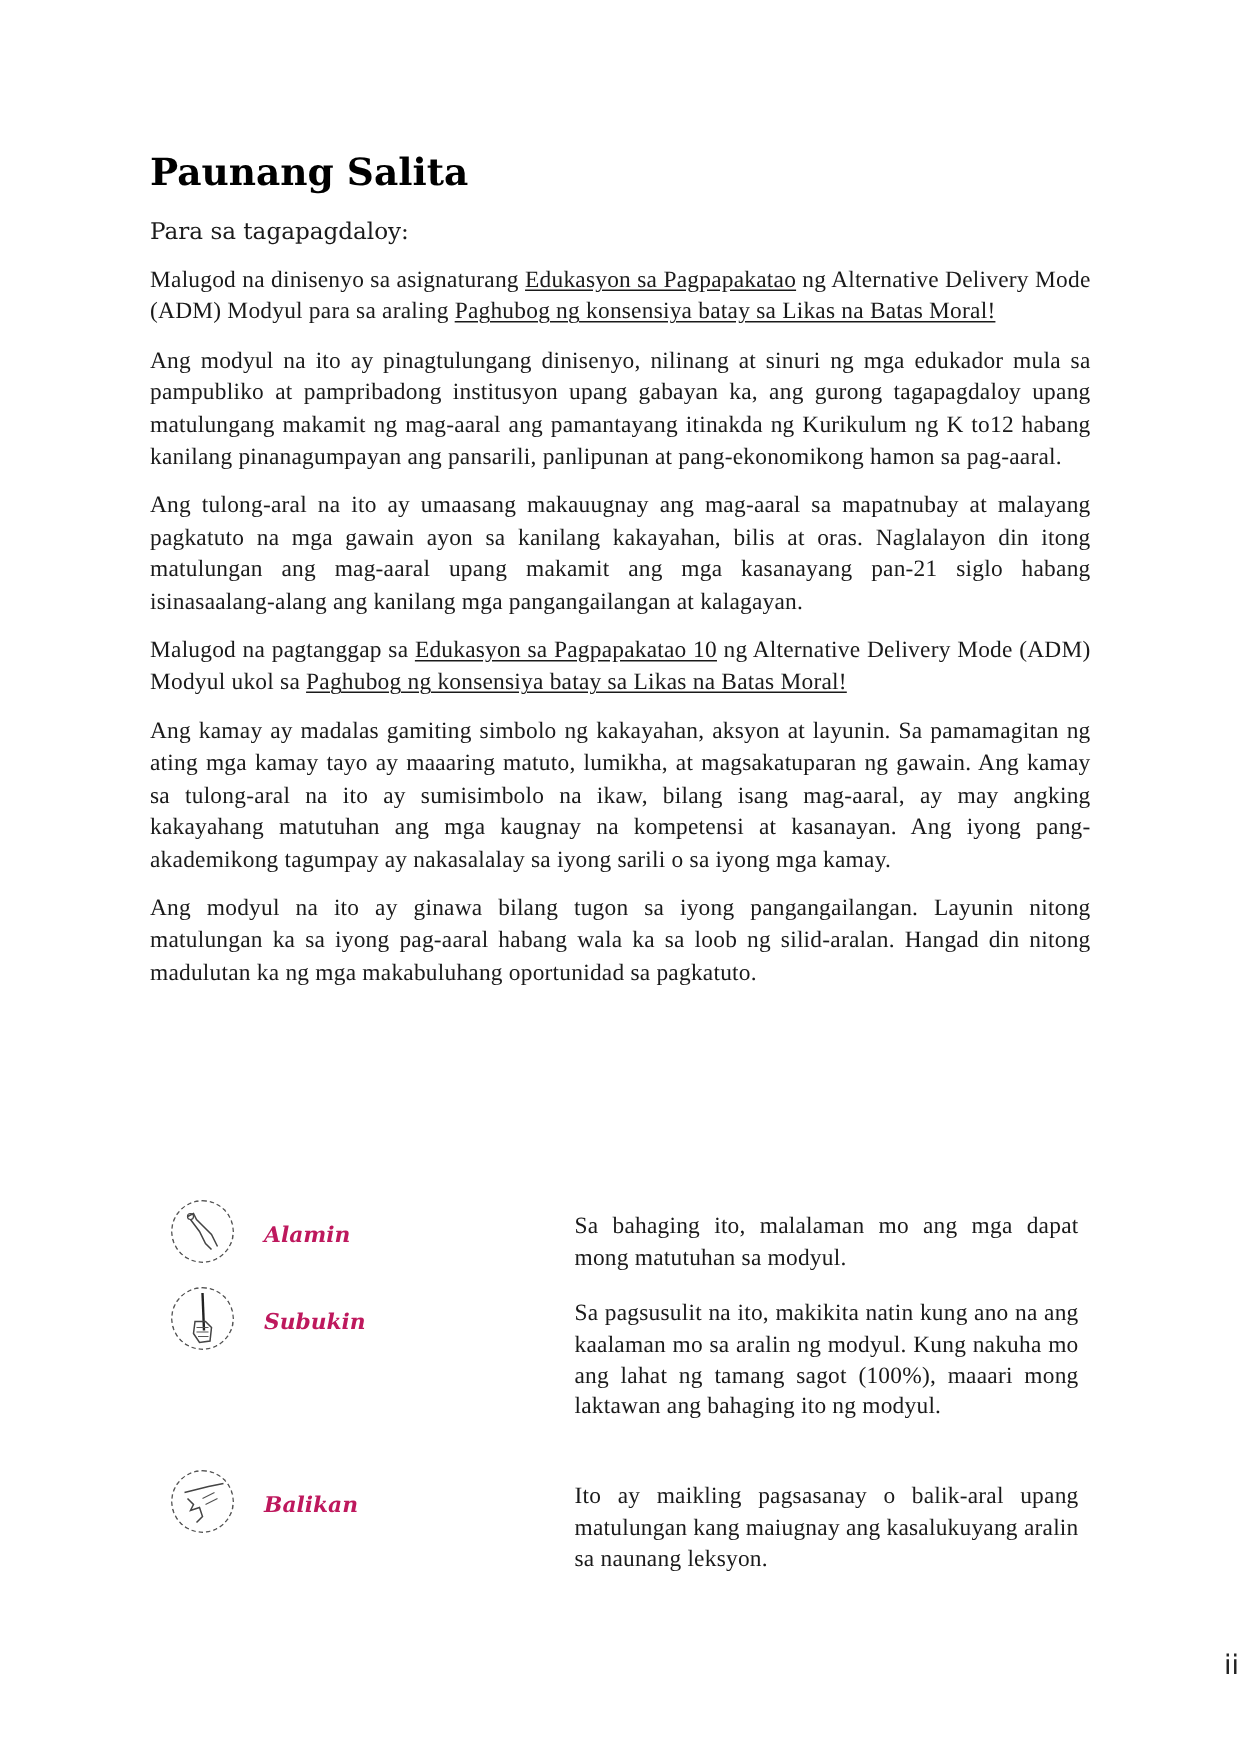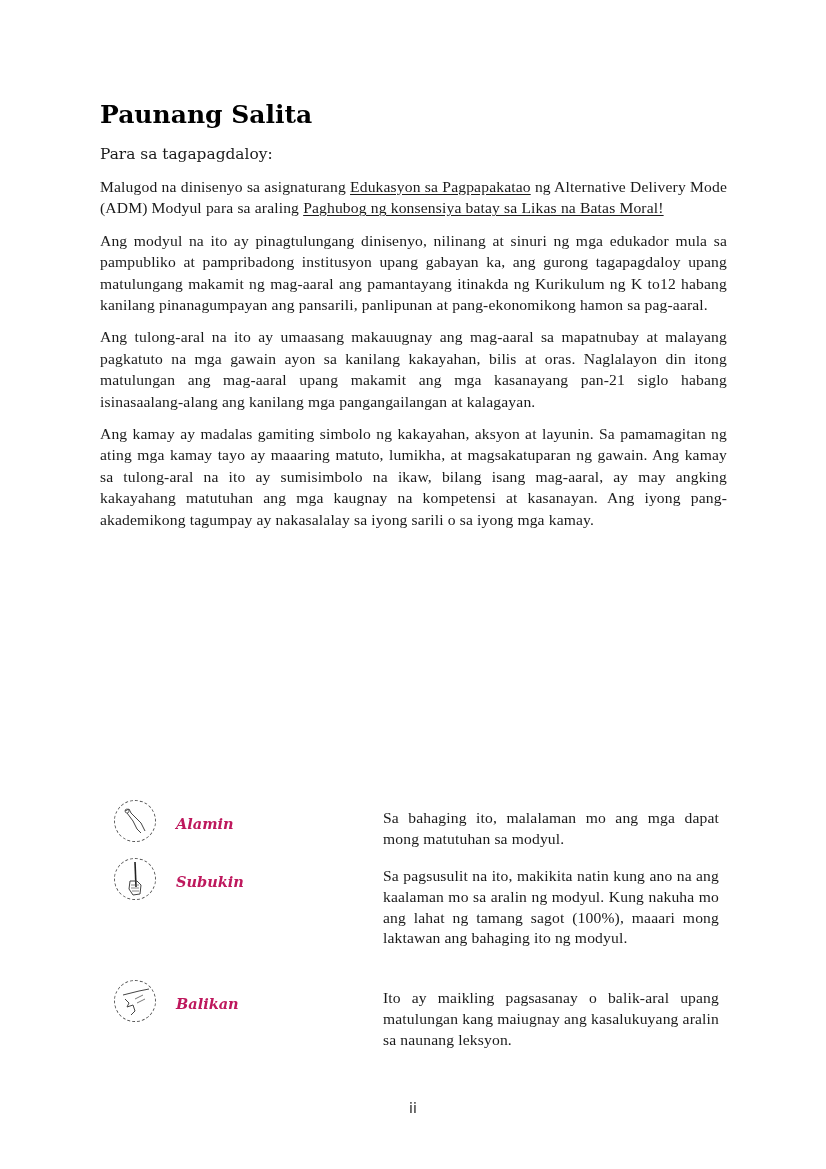--- a/index.html
+++ b/index.html
@@ -32,22 +32,22 @@
       position: absolute; left: 66px; top: 15px;
       font-family: "DejaVu Serif", serif; font-weight: bold; font-style: italic;
       font-size: 14.5px; color: #be185d;
     }
     .icon-desc {
       position: absolute; left: 273px; top: 8px; width: 336px;
       font-family: "Liberation Serif", serif; font-size: 15.6px; line-height: 20.8px;
       text-align: justify; letter-spacing: 0.15px;
     }
     .footer-page {
-      position: absolute; left: 0; width: 826px; top: 1100px; text-align: center;
-      font-family: "DejaVu Sans", sans-serif; font-size: 14px; color: #222;
+      position: absolute; left: 0; width: 826px; top: 1100px; text-align: right;
+      font-family: "DejaVu Sans", sans-serif; font-size: 18px; color: #222;
     }
     .footer-url {
       position: absolute; left: 0; width: 826px; top: 1125px; text-align: center;
       font-family: "DejaVu Sans", sans-serif; font-size: 14px; color: #b8b8b8; letter-spacing: 0.5px;
     }
   </style>
 </head>
 <body>
 
 <div class="page">
@@ -55,21 +55,25 @@
     <h1>Paunang Salita</h1>
     <div class="subhead">Para sa tagapagdaloy:</div>
 
     <p class="body">
       <span>Malugod na dinisenyo sa asignaturang </span><span class="u">Edukasyon sa Pagpapakatao</span><span> ng Alternative Delivery Mode (ADM) Modyul para sa araling </span><span class="u">Paghubog ng konsensiya batay sa Likas na Batas Moral!</span>
     </p>
     <p class="body">Ang modyul na ito ay pinagtulungang dinisenyo, nilinang at sinuri ng mga edukador mula sa pampubliko at pampribadong institusyon upang gabayan ka, ang gurong tagapagdaloy upang matulungang makamit ng mag-aaral ang pamantayang itinakda ng Kurikulum ng K to12 habang kanilang pinanagumpayan ang pansarili, panlipunan at pang-ekonomikong hamon sa pag-aaral.</p>
     <p class="body">Ang tulong-aral na ito ay umaasang makauugnay ang mag-aaral sa mapatnubay at malayang pagkatuto na mga gawain ayon sa kanilang kakayahan, bilis at oras. Naglalayon din itong matulungan ang mag-aaral upang makamit ang mga kasanayang pan-21 siglo habang isinasaalang-alang ang kanilang mga pangangailangan at kalagayan.</p>
 
 
+    <p class="body">
+      <span>Malugod na pagtanggap sa </span><span class="u">Edukasyon sa Pagpapakatao 10</span><span> ng Alternative Delivery Mode (ADM) Modyul ukol sa </span><span class="u">Paghubog ng konsensiya batay sa Likas na Batas Moral!</span>
+    </p>
     <p class="body">Ang kamay ay madalas gamiting simbolo ng kakayahan, aksyon at layunin. Sa pamamagitan ng ating mga kamay tayo ay maaaring matuto, lumikha, at magsakatuparan ng gawain. Ang kamay sa tulong-aral na ito ay sumisimbolo na ikaw, bilang isang mag-aaral, ay may angking kakayahang matutuhan ang mga kaugnay na kompetensi at kasanayan. Ang iyong pang-akademikong tagumpay ay nakasalalay sa iyong sarili o sa iyong mga kamay.</p>
+    <p class="body">Ang modyul na ito ay ginawa bilang tugon sa iyong pangangailangan. Layunin nitong matulungan ka sa iyong pag-aaral habang wala ka sa loob ng silid-aralan. Hangad din nitong madulutan ka ng mga makabuluhang oportunidad sa pagkatuto.</p>
   </div>
 
   <div class="icons">
     <div class="icon-row" style="top:0px">
       <div class="icon-circle">
         <svg width="40" height="40" viewBox="0 0 40 40">
           <path d="M10 10 L14 8 L16 12 L20 16 L26 22 L30 30" fill="none" stroke="#444" stroke-width="1"></path>
           <path d="M12 12 L18 20 L22 28 L26 32" fill="none" stroke="#444" stroke-width="1"></path>
           <circle cx="12" cy="10" r="2" fill="none" stroke="#444" stroke-width="0.8"></circle>
         </svg>

